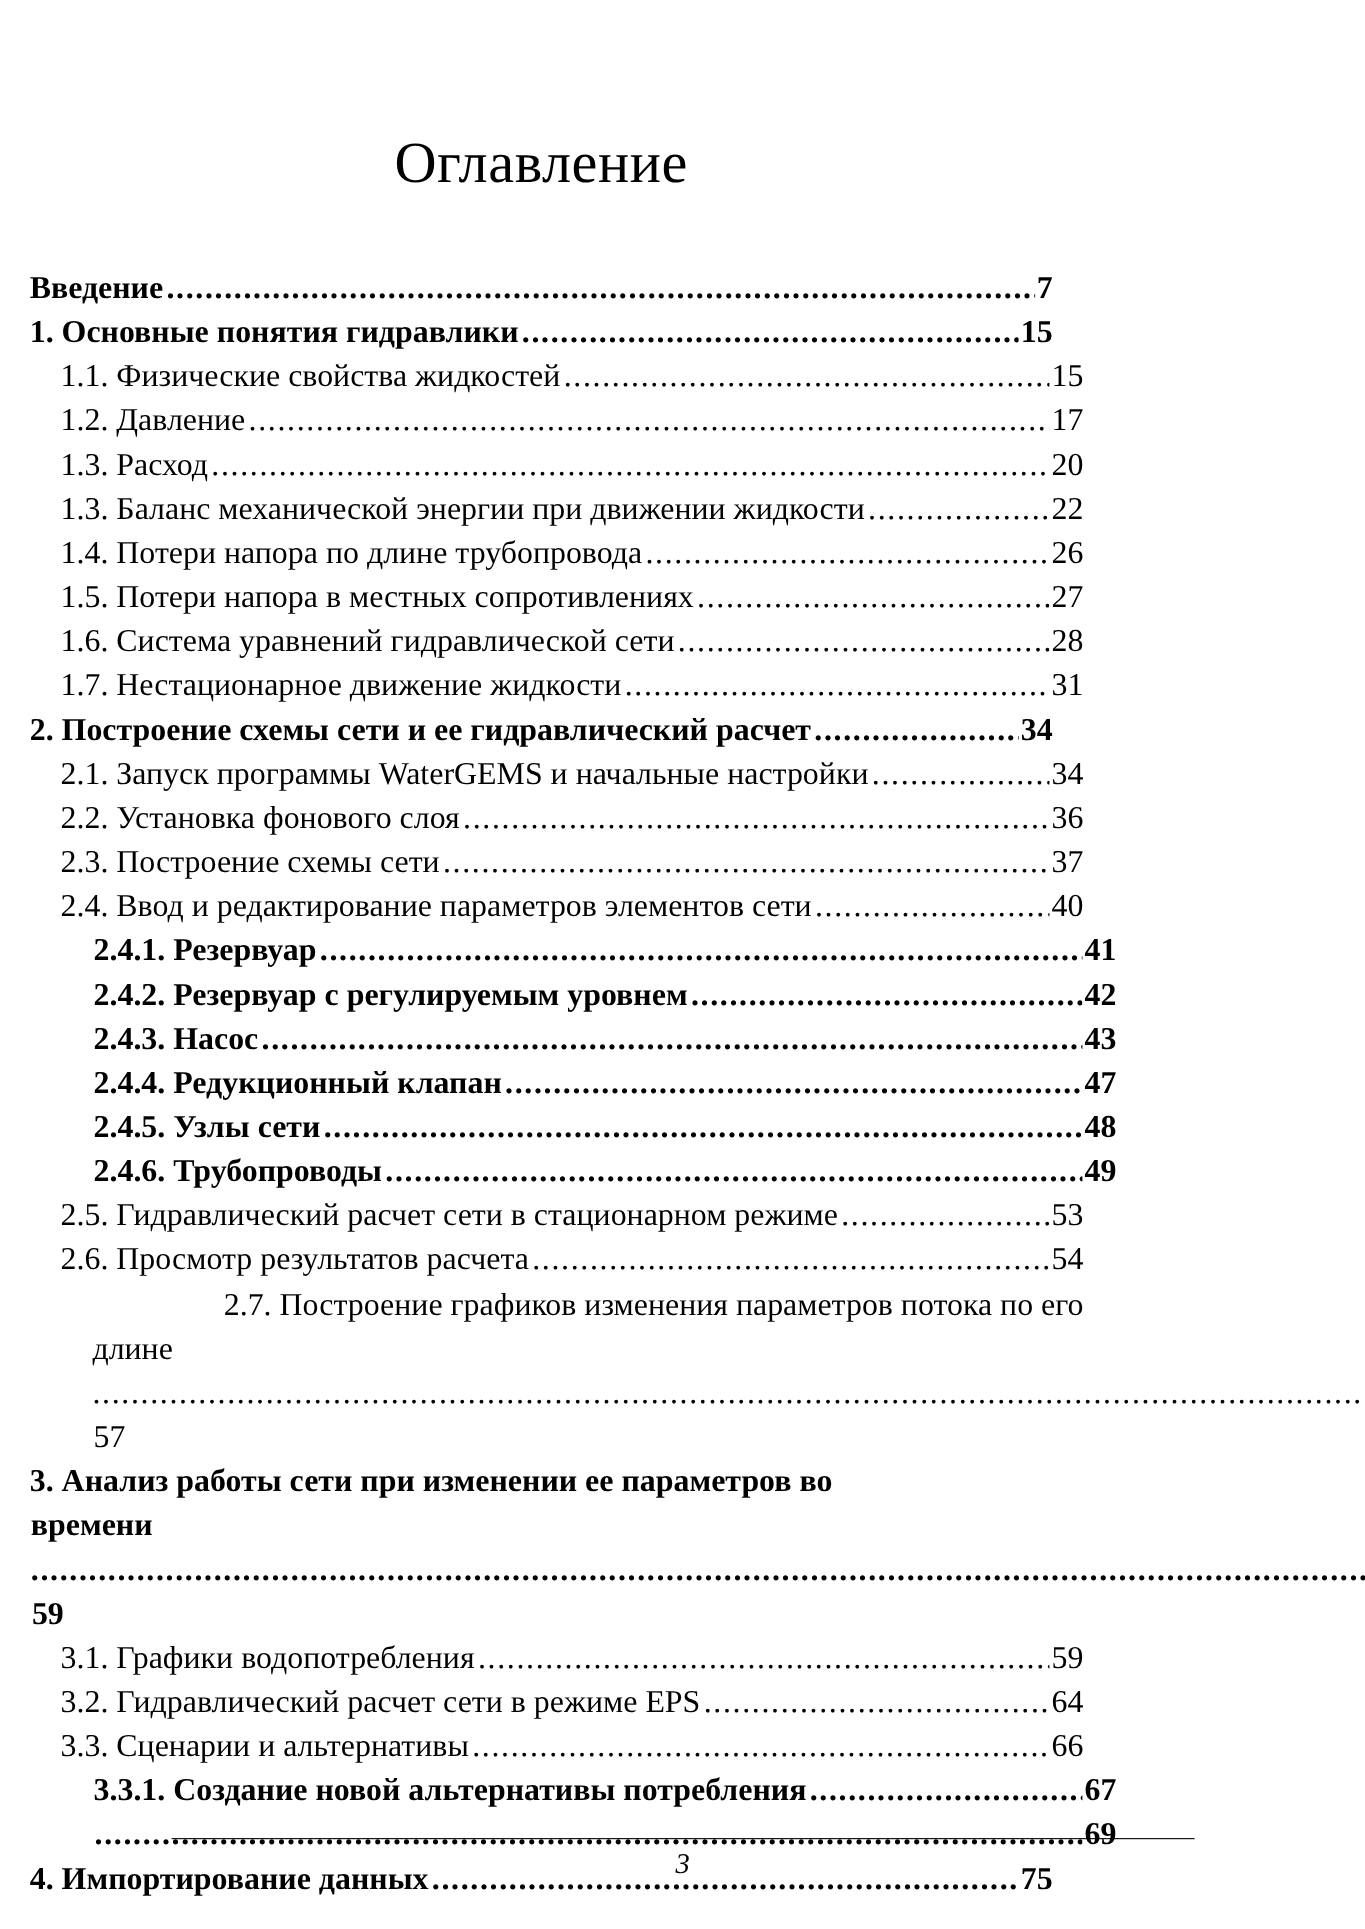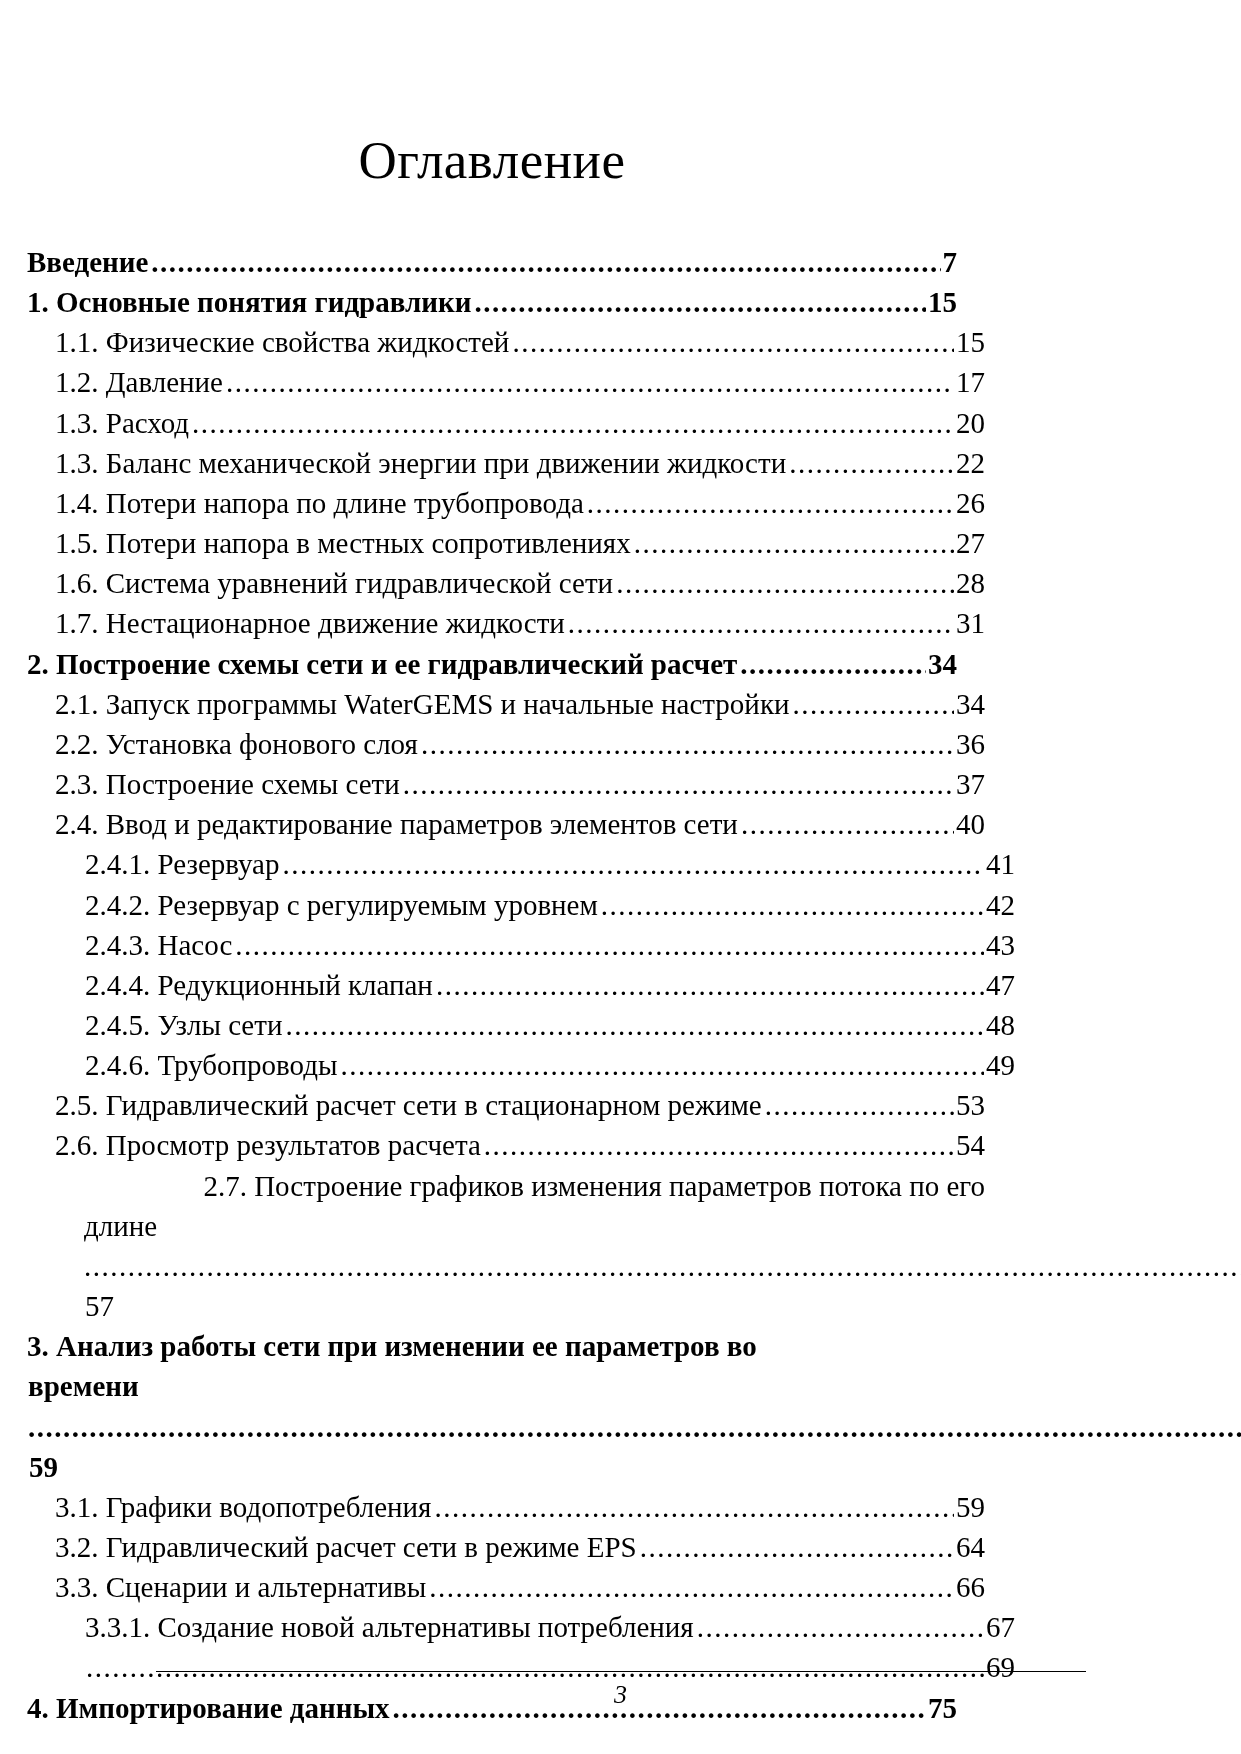--- a/index.html
+++ b/index.html
@@ -12,35 +12,35 @@
     height: 1754px;
     font-family: "Liberation Serif", serif;
     color: #000000;
     position: relative;
     overflow: hidden;
   }
   .page {
     width: 984px;
     height: 1754px;
     box-sizing: border-box;
-    padding: 12px;
+    padding: 0;
     position: relative;
   }
   .title {
     text-align: center;
     font-size: 53px;
     font-weight: normal;
     letter-spacing: 0.5px;
     margin: 0;
     padding-top: 118px;
     padding-bottom: 0;
     font-family: "Liberation Serif", serif;
   }
   .toc {
-    margin: 0 auto;
+    margin: 12px auto;
     padding-top: 52px;
     width: 930px;
     box-sizing: border-box;
   }
   .toc-row {
     display: flex;
     align-items: baseline;
     width: 100%;
     font-size: 29px;
     line-height: 1.385;
@@ -64,21 +64,21 @@
     display: block;
     white-space: nowrap;
   }
   .toc-page {
     flex: 0 0 auto;
     padding-left: 1px;
     text-align: right;
   }
   .lvl0 { font-weight: bold; padding-left: 0px; }
   .lvl1 { font-weight: normal; padding-left: 28px; }
-  .lvl2 { font-weight: normal; padding-left: 58px; justify-content: center; }
+  .lvl2 { font-weight: bold; padding-left: 58px; justify-content: center; }
 
   
   .toc-row.wrap {
     display: block;
     white-space: normal;
   }
   .toc-row.wrap .first-line {
     display: block;
   }
   .toc-row.wrap .second-line {

